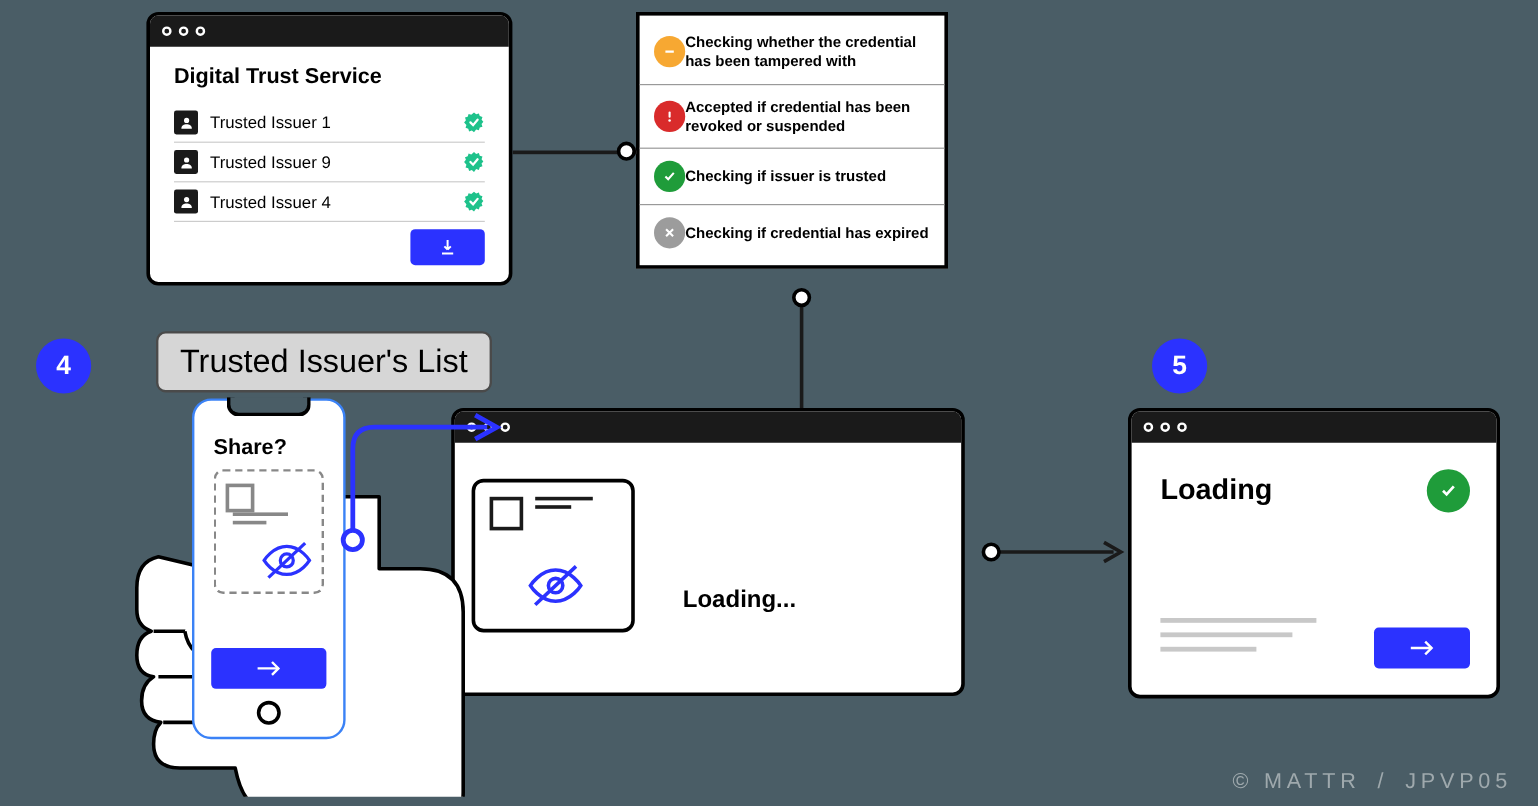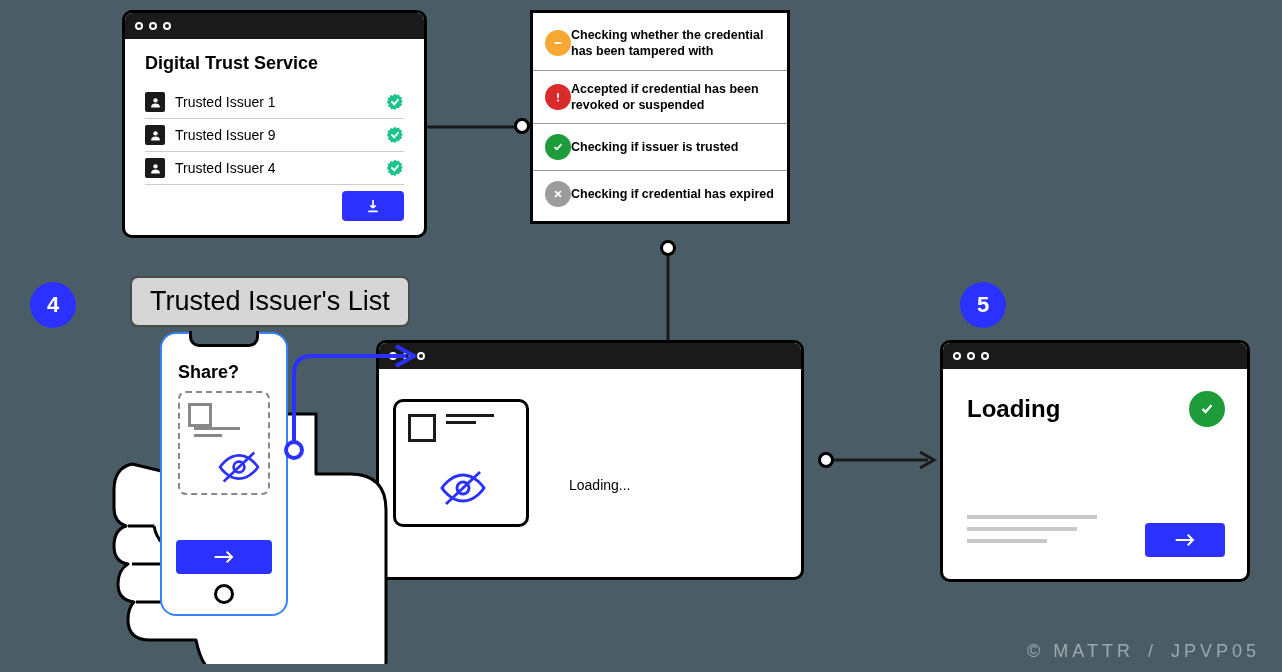--- a/index.html
+++ b/index.html
@@ -103,21 +103,21 @@
     width:136px; height:128px;
     background:#fff; border:3px solid #000; border-radius:10px;
     padding:12px;
   }
   .cred-card .sq{width:28px;height:28px;border:3px solid #1a1a1a;display:inline-block;vertical-align:top;}
   .cred-card .lines{display:inline-block; margin-left:6px; vertical-align:top;}
   .cred-card .lines .l{width:48px;height:3px;background:#1a1a1a;margin-bottom:4px;}
   .cred-card .lines .l.s{width:30px;}
   .eye-off{position:absolute; left:42px; bottom:16px;}
   .loading-text{
-    position:absolute; left:190px; top:108px; font-size:14px; font-weight:400;
+    position:absolute; left:190px; top:120px; font-size:20px; font-weight:700;
   }
 
   
   #accept-window{ left:940px; top:340px; width:310px; height:242px; }
   #accept-body{ padding:26px 24px; position:relative; height:calc(100% - 26px);}
   #accept-body h2{font-size:24px;font-weight:700;}
   .big-check{
     position:absolute; right:22px; top:22px;
     width:36px;height:36px;border-radius:50%;background:#1f9c3a;
     display:flex;align-items:center;justify-content:center;

